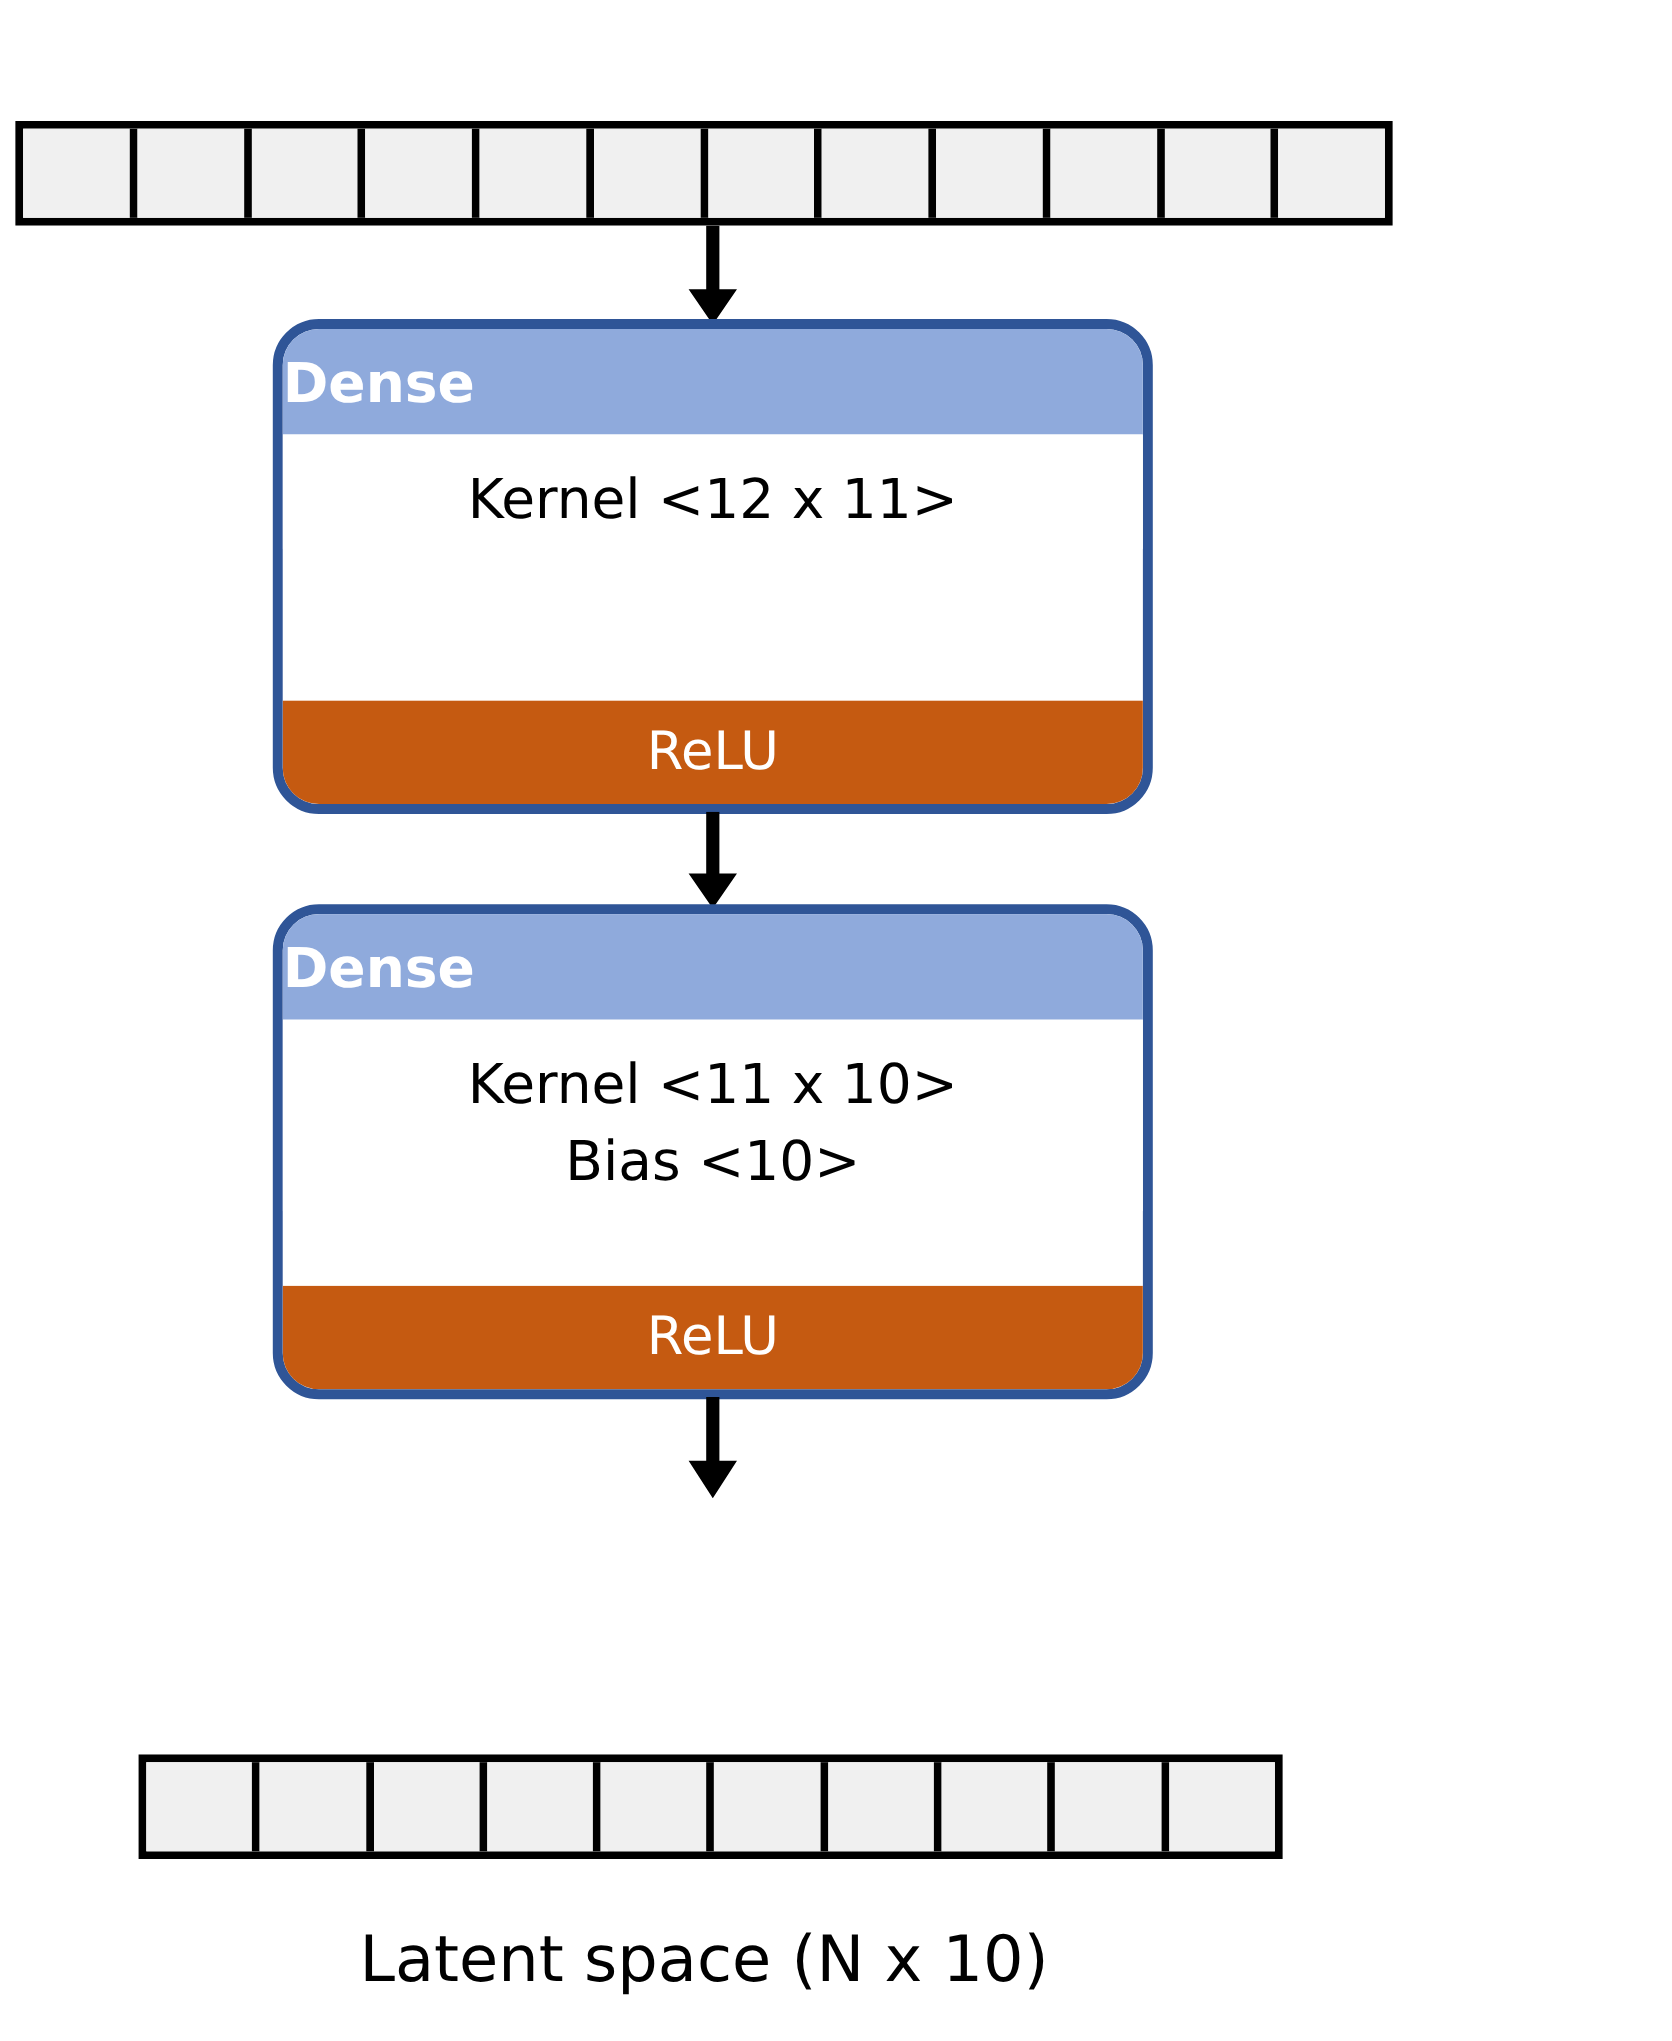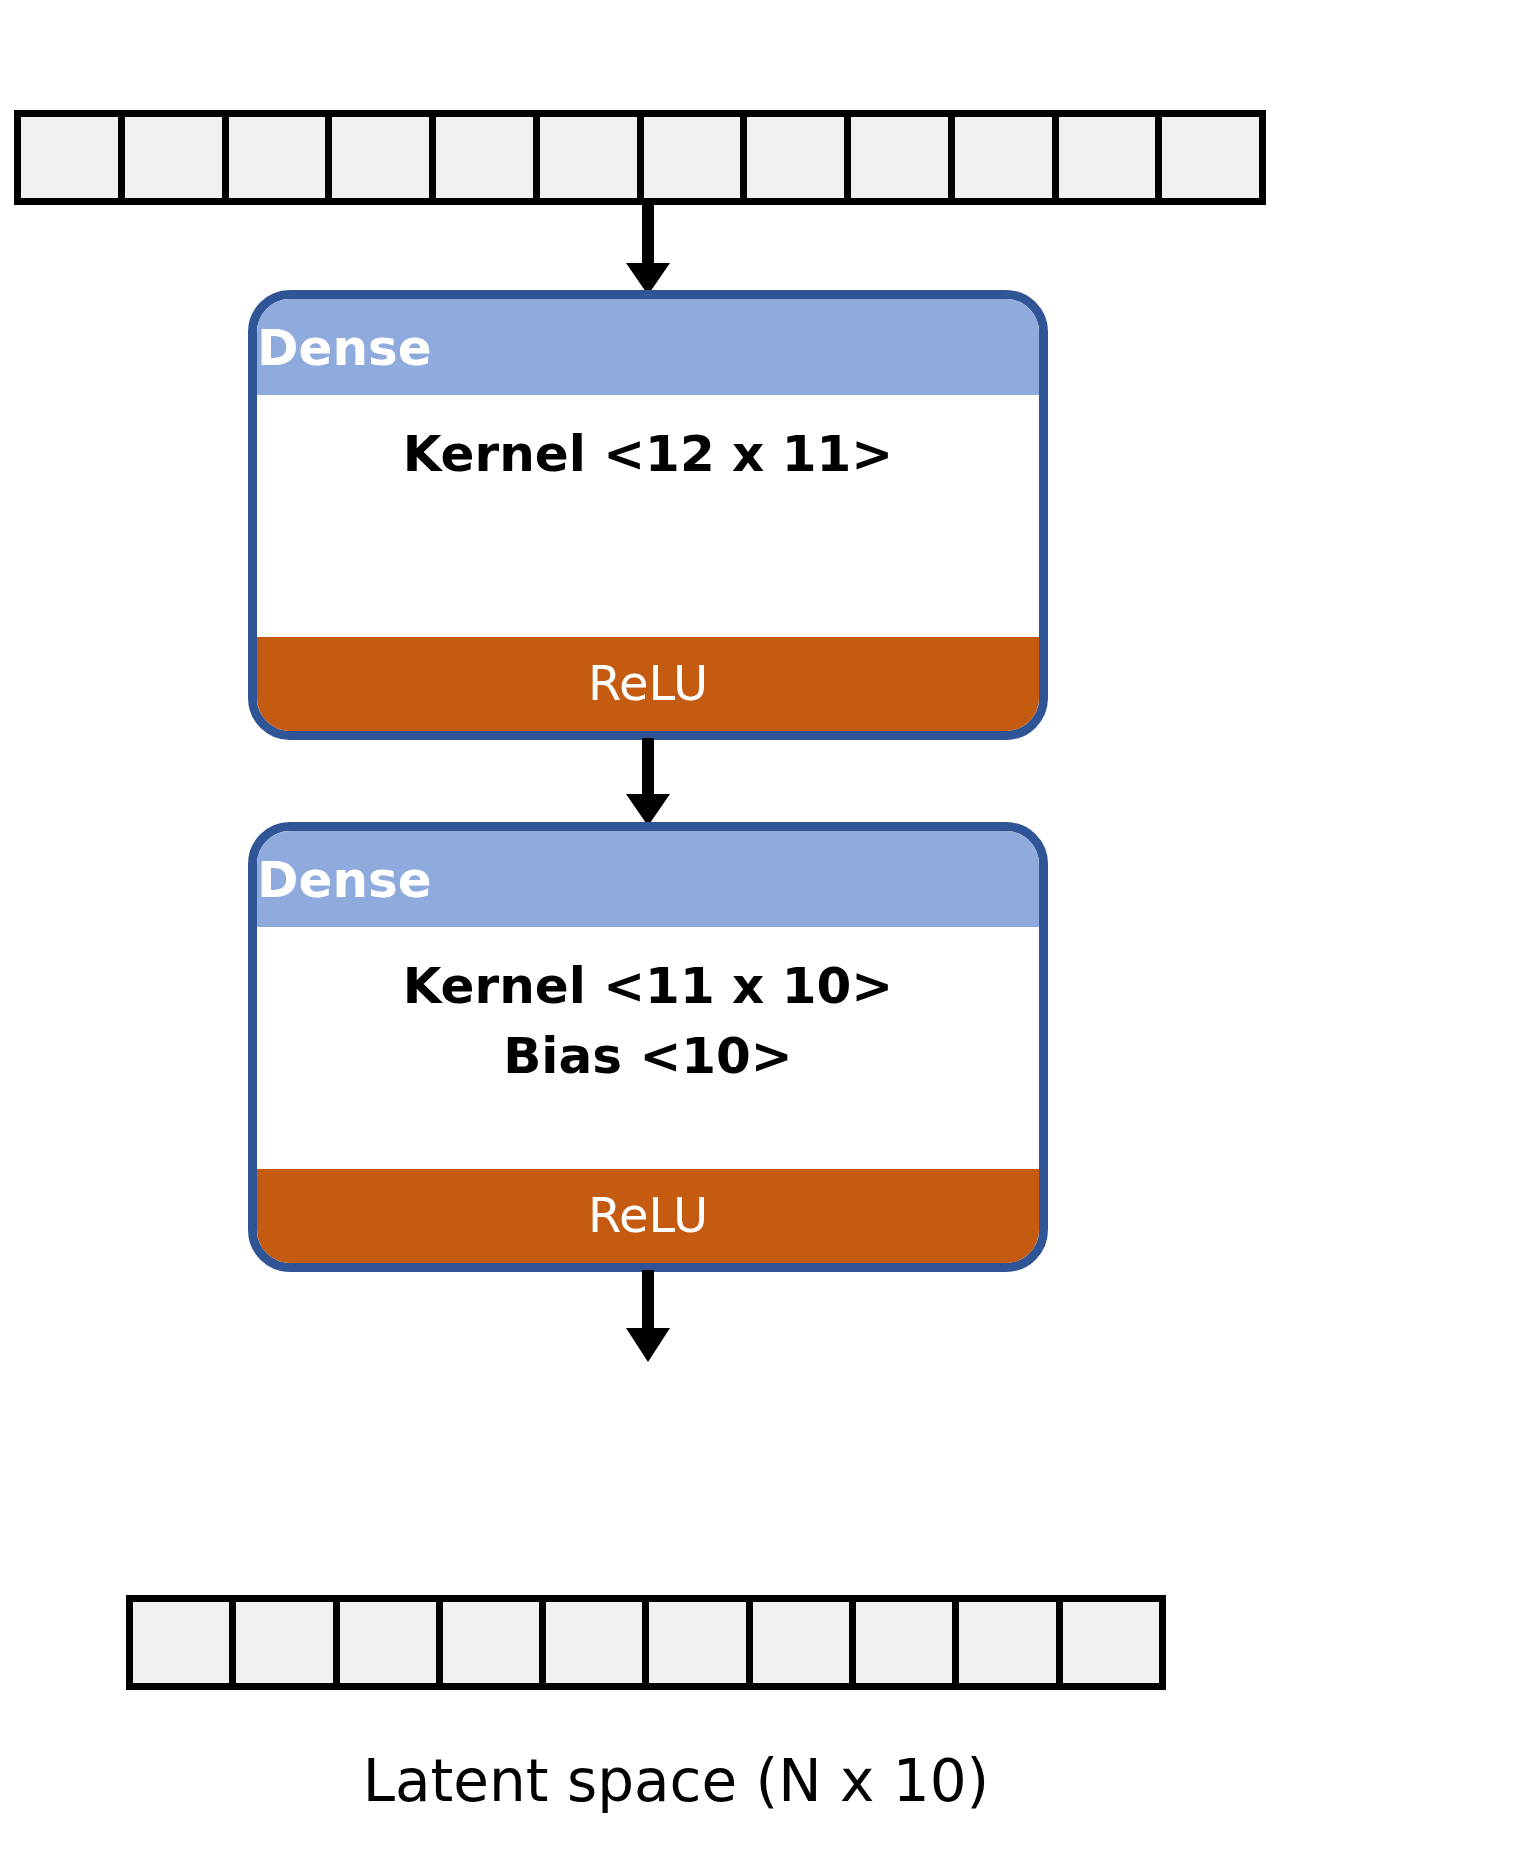--- a/index.html
+++ b/index.html
@@ -29,21 +29,21 @@
     width: 1280px;
     text-align: center;
     color: #000000;
     font-size: 58px;
     line-height: 72px;
     font-weight: 400;
     white-space: nowrap;
     font-family: "DejaVu Sans", sans-serif;
   }
   #encoder-input-label { top: 14px; }
-  #latent-space-label  { top: 1745px; margin-left: 36px; }
+  #latent-space-label  { top: 1745px; }
 
   
   .tensor-strip {
     position: absolute;
     display: flex;
     box-sizing: border-box;
     border: 7px solid #000000;
     background: #f0f0f0;
   }
   .tensor-cell {
@@ -93,21 +93,21 @@
   }
   .layer-body {
     background: #ffffff;
     text-align: center;
     padding: 24px 0 10px 0;
   }
   .layer-body .param-line {
     color: #000000;
     font-size: 50px;
     line-height: 70px;
-    font-weight: 700;
+    font-weight: 400;
     white-space: nowrap;
     font-family: "DejaVu Sans", sans-serif;
   }
   .layer-activation {
     position: absolute;
     left: 0;
     right: 0;
     bottom: 0;
     background: #C55A11;
     color: #ffffff;

